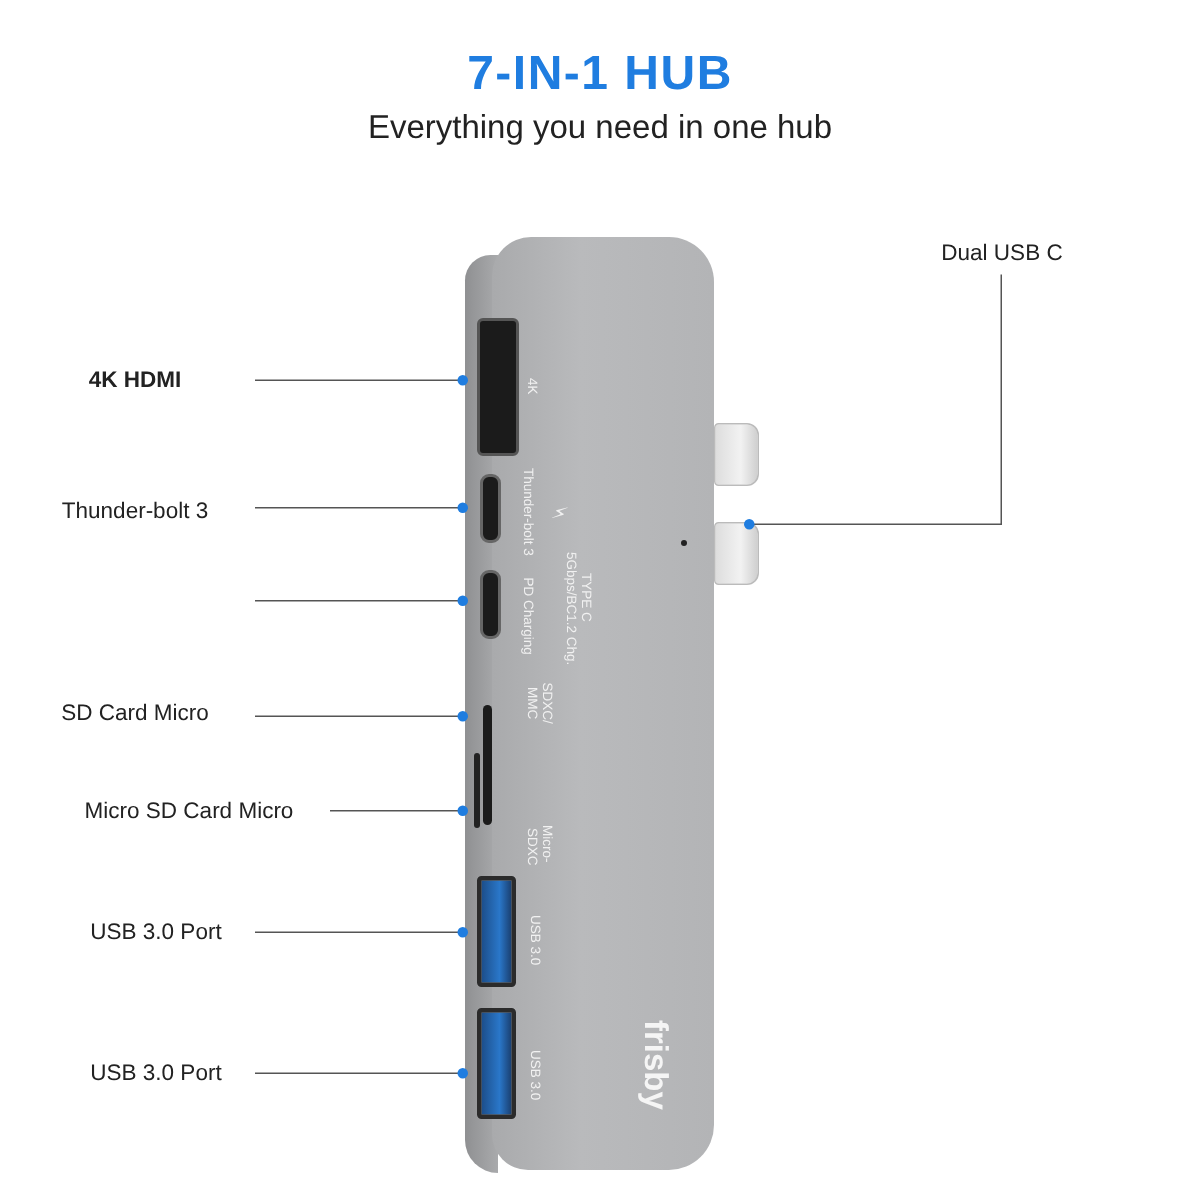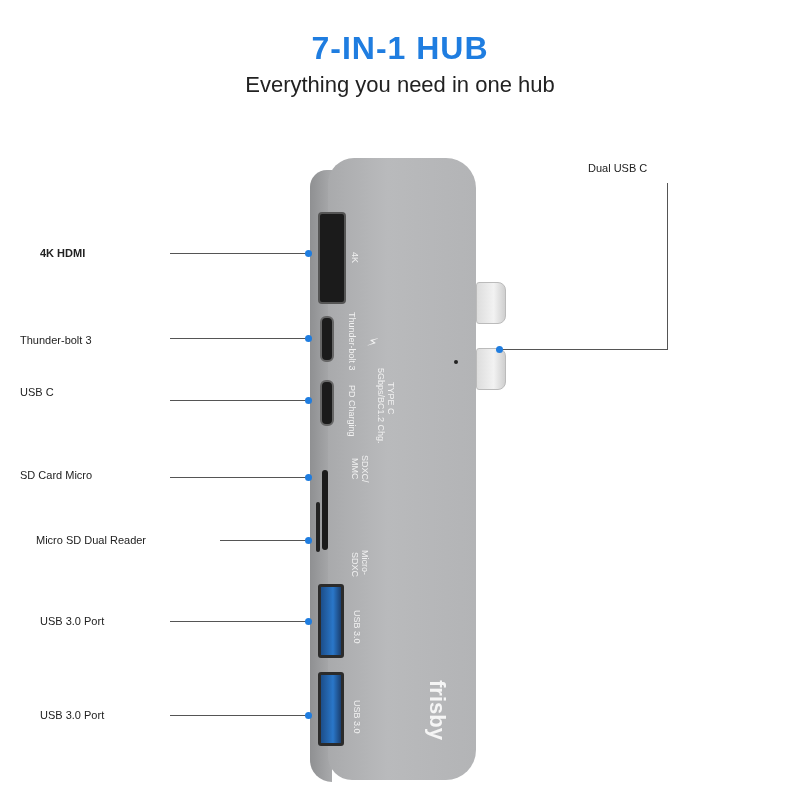--- a/index.html
+++ b/index.html
@@ -1,19 +1,19 @@
 <!DOCTYPE html>
 <html><head>
 <meta charset="utf-8">
 <style>
   html,body{margin:0;padding:0;background:#ffffff;}
   body{width:800px;height:800px;position:relative;overflow:hidden;font-family:"Liberation Sans","DejaVu Sans",sans-serif;color:#222;}
   .title{position:absolute;top:30px;left:0;width:800px;text-align:center;font-size:32px;font-weight:bold;color:#1f7de0;letter-spacing:1px;}
   .subtitle{position:absolute;top:72px;left:0;width:800px;text-align:center;font-size:22px;color:#222;}
-  .label{position:absolute;font-size:11px;color:#222;text-align:left;line-height:19px;}
+  .label{position:absolute;font-size:15px;color:#222;text-align:center;line-height:19px;}
   .leader{position:absolute;height:1px;background:#555;}
   .dot{position:absolute;width:7px;height:7px;border-radius:50%;background:#1f7de0;}
   .vline{position:absolute;width:1px;background:#555;}
   .hub-side{position:absolute;left:310px;top:170px;width:22px;height:612px;background:linear-gradient(90deg,#8f9092,#a9aaac);border-radius:20px 0 0 26px;}
   .hub-face{position:absolute;left:328px;top:158px;width:148px;height:622px;background:linear-gradient(90deg,#a9aaac,#b9babc 40%,#b3b4b6);border-radius:26px 30px 30px 24px;}
   .usbc-plug{position:absolute;width:28px;height:40px;background:linear-gradient(90deg,#ddd,#f2f2f2 60%,#cfcfcf);border:1px solid #bbb;border-radius:3px 8px 8px 3px;}
   .port{position:absolute;background:#1b1b1b;}
   .hdmi{left:318px;top:212px;width:24px;height:88px;border-radius:4px;border:2px solid #555;}
   .usbc{width:10px;height:42px;border-radius:6px;border:2px solid #666;}
   .sd{left:322px;top:470px;width:6px;height:80px;border-radius:3px;}
@@ -61,30 +61,29 @@
 
 <div class="label" style="left:40px;top:244px;width:100px;font-weight:bold;">4K HDMI</div>
 <div class="leader" style="left:170px;top:253px;width:138px;"></div>
 <div class="dot" style="left:305px;top:250px;"></div>
 
 <div class="label" style="left:20px;top:331px;width:140px;">Thunder-bolt 3</div>
 <div class="leader" style="left:170px;top:338px;width:138px;"></div>
 <div class="dot" style="left:305px;top:335px;"></div>
 
 <div class="label" style="left:20px;top:383px;width:140px;">
-  <div>USB C</div>
 </div>
 <div class="leader" style="left:170px;top:400px;width:138px;"></div>
 <div class="dot" style="left:305px;top:397px;"></div>
 
 <div class="label" style="left:20px;top:466px;width:140px;">SD Card Micro</div>
 <div class="leader" style="left:170px;top:477px;width:138px;"></div>
 <div class="dot" style="left:305px;top:474px;"></div>
 
-<div class="label" style="left:36px;top:531px;width:180px;">Micro SD Dual Reader</div>
+<div class="label" style="left:36px;top:531px;width:180px;">Micro SD Card Micro</div>
 <div class="leader" style="left:220px;top:540px;width:88px;"></div>
 <div class="dot" style="left:305px;top:537px;"></div>
 
 <div class="label" style="left:40px;top:612px;width:128px;">USB 3.0 Port</div>
 <div class="leader" style="left:170px;top:621px;width:138px;"></div>
 <div class="dot" style="left:305px;top:618px;"></div>
 
 <div class="label" style="left:40px;top:706px;width:128px;">USB 3.0 Port</div>
 <div class="leader" style="left:170px;top:715px;width:138px;"></div>
 <div class="dot" style="left:305px;top:712px;"></div>

